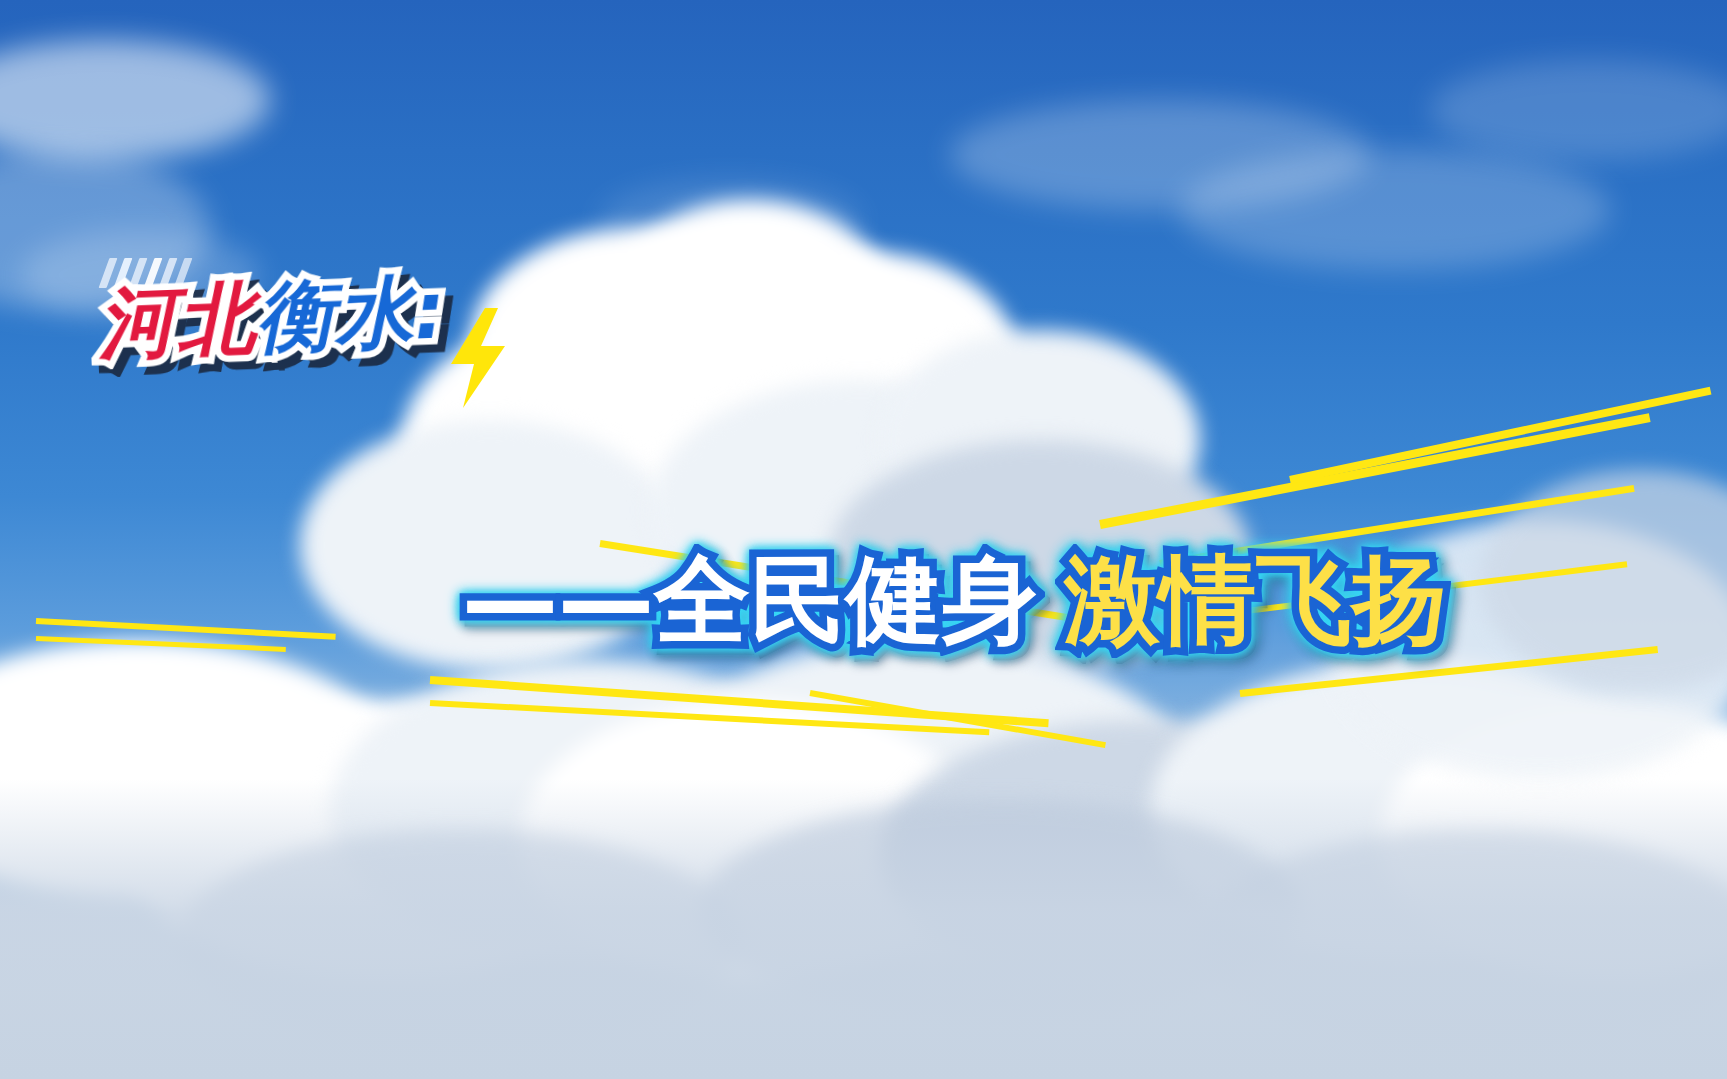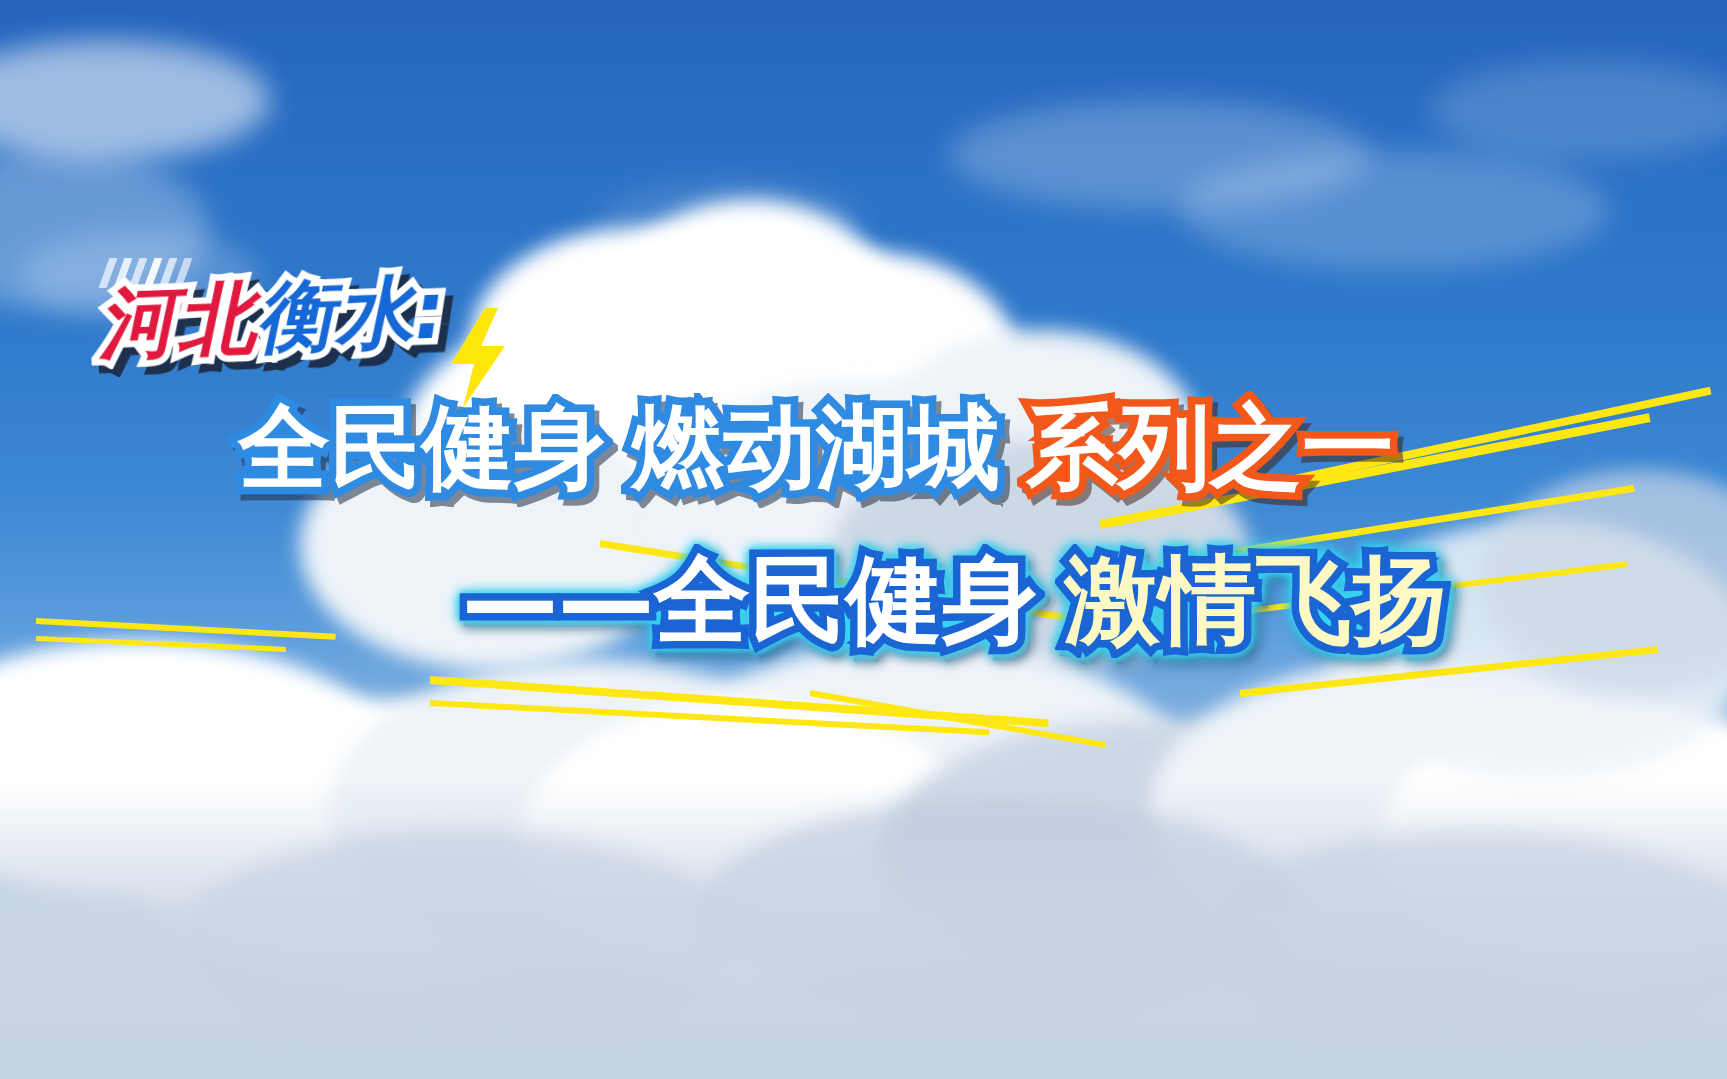--- a/index.html
+++ b/index.html
@@ -95,21 +95,21 @@
     color:#ffffff;
     -webkit-text-stroke:15px #f2581a;paint-order:stroke fill;
     filter:drop-shadow(5px 6px 0 rgba(60,25,10,.5));
   }
   .w-deepblue{
     color:#ffffff;
     -webkit-text-stroke:15px #1a64d4;paint-order:stroke fill;
     filter:drop-shadow(0 0 6px #35d6f5) drop-shadow(0 0 3px #35d6f5) drop-shadow(5px 6px 0 rgba(25,45,80,.45));
   }
   .y-deepblue{
-    color:#fef9c3;
+    color:#fde047;
     -webkit-text-stroke:15px #1a64d4;paint-order:stroke fill;
     filter:drop-shadow(0 0 7px #35d6f5) drop-shadow(0 0 3px #35d6f5) drop-shadow(5px 6px 0 rgba(25,45,80,.45));
   }
   .gap{display:inline-block;width:26px;}
 </style>
 </head>
 <body>
 
 <div id="stage">
 
@@ -186,22 +186,19 @@
   <div class="ray" style="left:810px;top:690px;width:300px;height:6px;transform:rotate(10deg);transform-origin:left center;"></div>
   <div class="ray" style="left:1240px;top:690px;width:420px;height:7px;transform:rotate(-6deg);transform-origin:left center;"></div>
   <div class="ray" style="left:1290px;top:476px;width:430px;height:8px;transform:rotate(-12deg);transform-origin:left center;"></div>
 
   <div class="titleblock">
 
     <div class="kicker">
       <span class="k-red">河北</span><span class="k-blue">衡水:</span>
     </div>
 
-    <div class="line1">
-      <span class="w-blue">全民健身</span><span class="gap"></span><span class="w-blue">燃动湖城</span><span class="gap"></span><span class="w-orange">系列之一</span>
-    </div>
 
     <div class="line2">
       <span class="w-deepblue">——全民健身</span><span class="gap"></span><span class="y-deepblue">激情飞扬</span>
     </div>
 
   </div>
 </div>
 
 </body></html>

